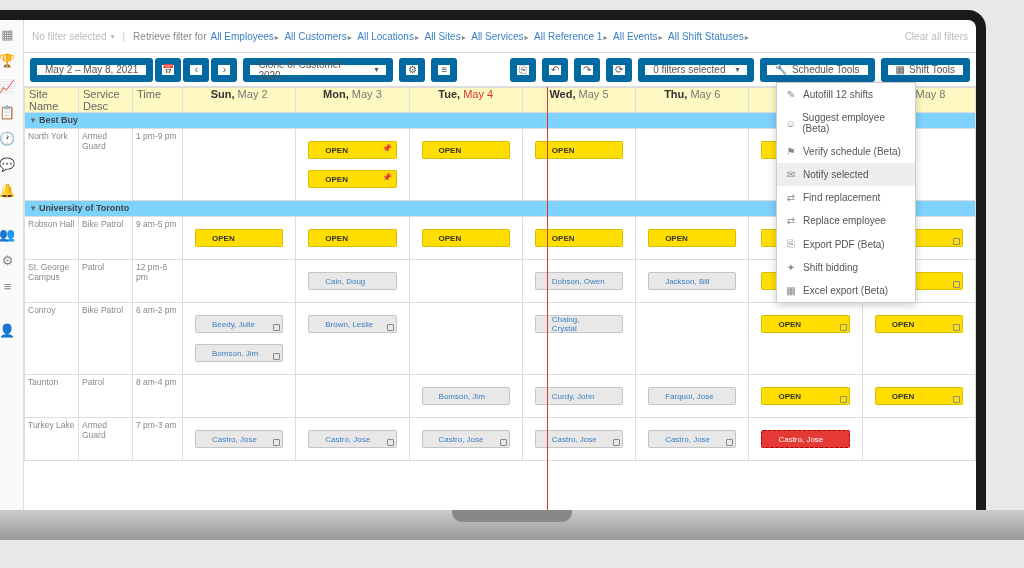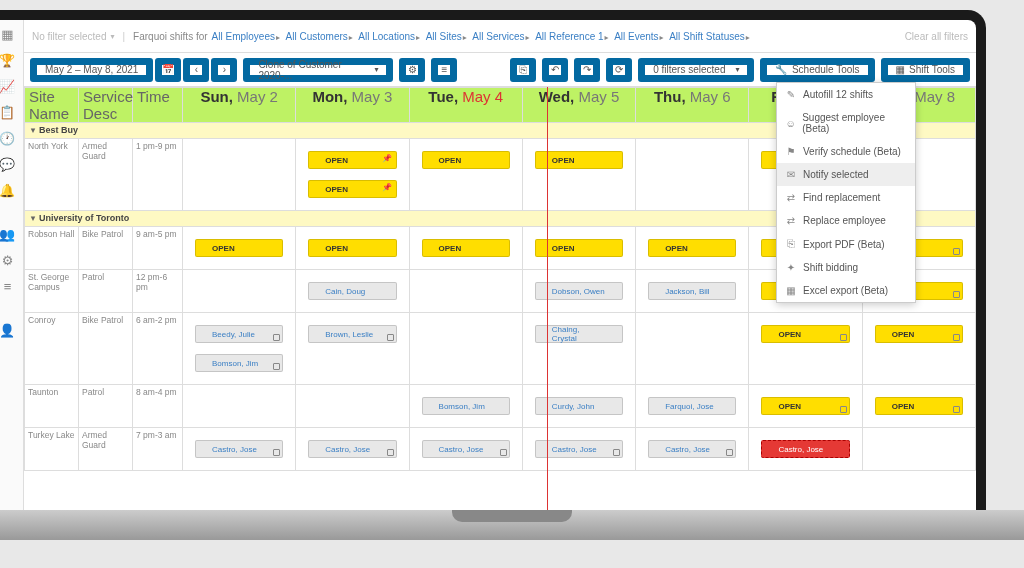--- a/index.html
+++ b/index.html
@@ -18,25 +18,25 @@
 .filterbar .caret{font-size:8px;margin-left:1px;color:#888}
 .filterbar .clear{margin-left:auto;color:#bbb;cursor:pointer}
 .toolbar{height:34px;border-bottom:1px solid #ddd;display:flex;align-items:center;padding:0 6px;gap:6px;font-size:10px}
 .btn{border:7px solid #0369a1;background:#fff;border-radius:3px;height:24px;display:flex;align-items:center;padding:0 8px;cursor:pointer;font-size:10px;color:#555;gap:4px}
 .btn.icon{width:26px;padding:0;justify-content:center}
 .daterange{display:flex;align-items:center;gap:2px}
 .spacer{flex:1}
 .grid{flex:1;overflow:auto;font-size:9px;position:relative}
 table{border-collapse:collapse;width:100%;table-layout:fixed}
 th,td{border:1px solid #ddd;padding:0;vertical-align:top}
-th{background:#bef264;font-weight:normal;color:#777;height:20px;font-size:15px;text-align:center}
+th{background:#fef9c3;font-weight:normal;color:#777;height:20px;font-size:11px;text-align:center}
 th .dow{font-weight:bold;color:#333}
 .col-site{width:54px}.col-svc{width:54px}.col-time{width:50px}
 .lhdr{text-align:left;padding-left:4px;color:#666}
-.grp td{background:#fef9c3;font-size:9px;color:#444;padding:2px 4px;height:16px}
+.grp td{background:#7dd3fc;font-size:9px;color:#444;padding:2px 4px;height:16px}
 .grp .tw{display:inline-block;width:8px;text-align:center;color:#666;margin-right:2px}
 .meta{padding:2px 3px;color:#888;font-size:8.5px;line-height:1.2}
 .cell{padding:1px}
 .shift{border:1px solid rgba(0,0,0,0.15);border-radius:2px;margin:11px;padding:2px 16px;font-size:8px;position:relative;height:18px;display:flex;align-items:center;cursor:pointer}
 .shift.open{background:#ffde00;color:#333;font-weight:bold}
 .shift.gray{background:#e8e8e8;color:#3a7fc4}
 .shift.red{background:#e53935;color:#fff;border:1px dashed #aa0000}
 .shift .pin{position:absolute;right:3px;top:2px;font-size:8px;color:#666}
 .shift .note{position:absolute;right:2px;bottom:1px;width:7px;height:7px;border:1px solid #888;border-radius:1px}
 th.today{color:#d33}
@@ -68,21 +68,21 @@
   <span class="ico" style="height:8px"></span>
   <span class="ico">👤</span>
 </div>
 
 <div class="main">
 
 <div class="filterbar">
   <span class="lnk d">No filter selected</span>
   <span style="font-size:8px;color:#bbb">▾</span>
   <span class="sep">|</span>
-  <span>Farquoi shifts for</span>
+  <span>Retrieve filter for</span>
   <span id="flinks"><span class="lnk">All Employees</span><span class="caret">▸</span>&nbsp;&nbsp;<span class="lnk">All Customers</span><span class="caret">▸</span>&nbsp;&nbsp;<span class="lnk">All Locations</span><span class="caret">▸</span>&nbsp;&nbsp;<span class="lnk">All Sites</span><span class="caret">▸</span>&nbsp;&nbsp;<span class="lnk">All Services</span><span class="caret">▸</span>&nbsp;&nbsp;<span class="lnk">All Reference 1</span><span class="caret">▸</span>&nbsp;&nbsp;<span class="lnk">All Events</span><span class="caret">▸</span>&nbsp;&nbsp;<span class="lnk">All Shift Statuses</span><span class="caret">▸</span>&nbsp;&nbsp;</span>
   <span class="clear">Clear all filters</span>
 </div>
 
 <div class="toolbar">
   <div class="daterange">
     <div class="btn">
                 <span>May 2 – May 8, 2021</span>
               </div>
     <div class="btn icon">📅</div>

